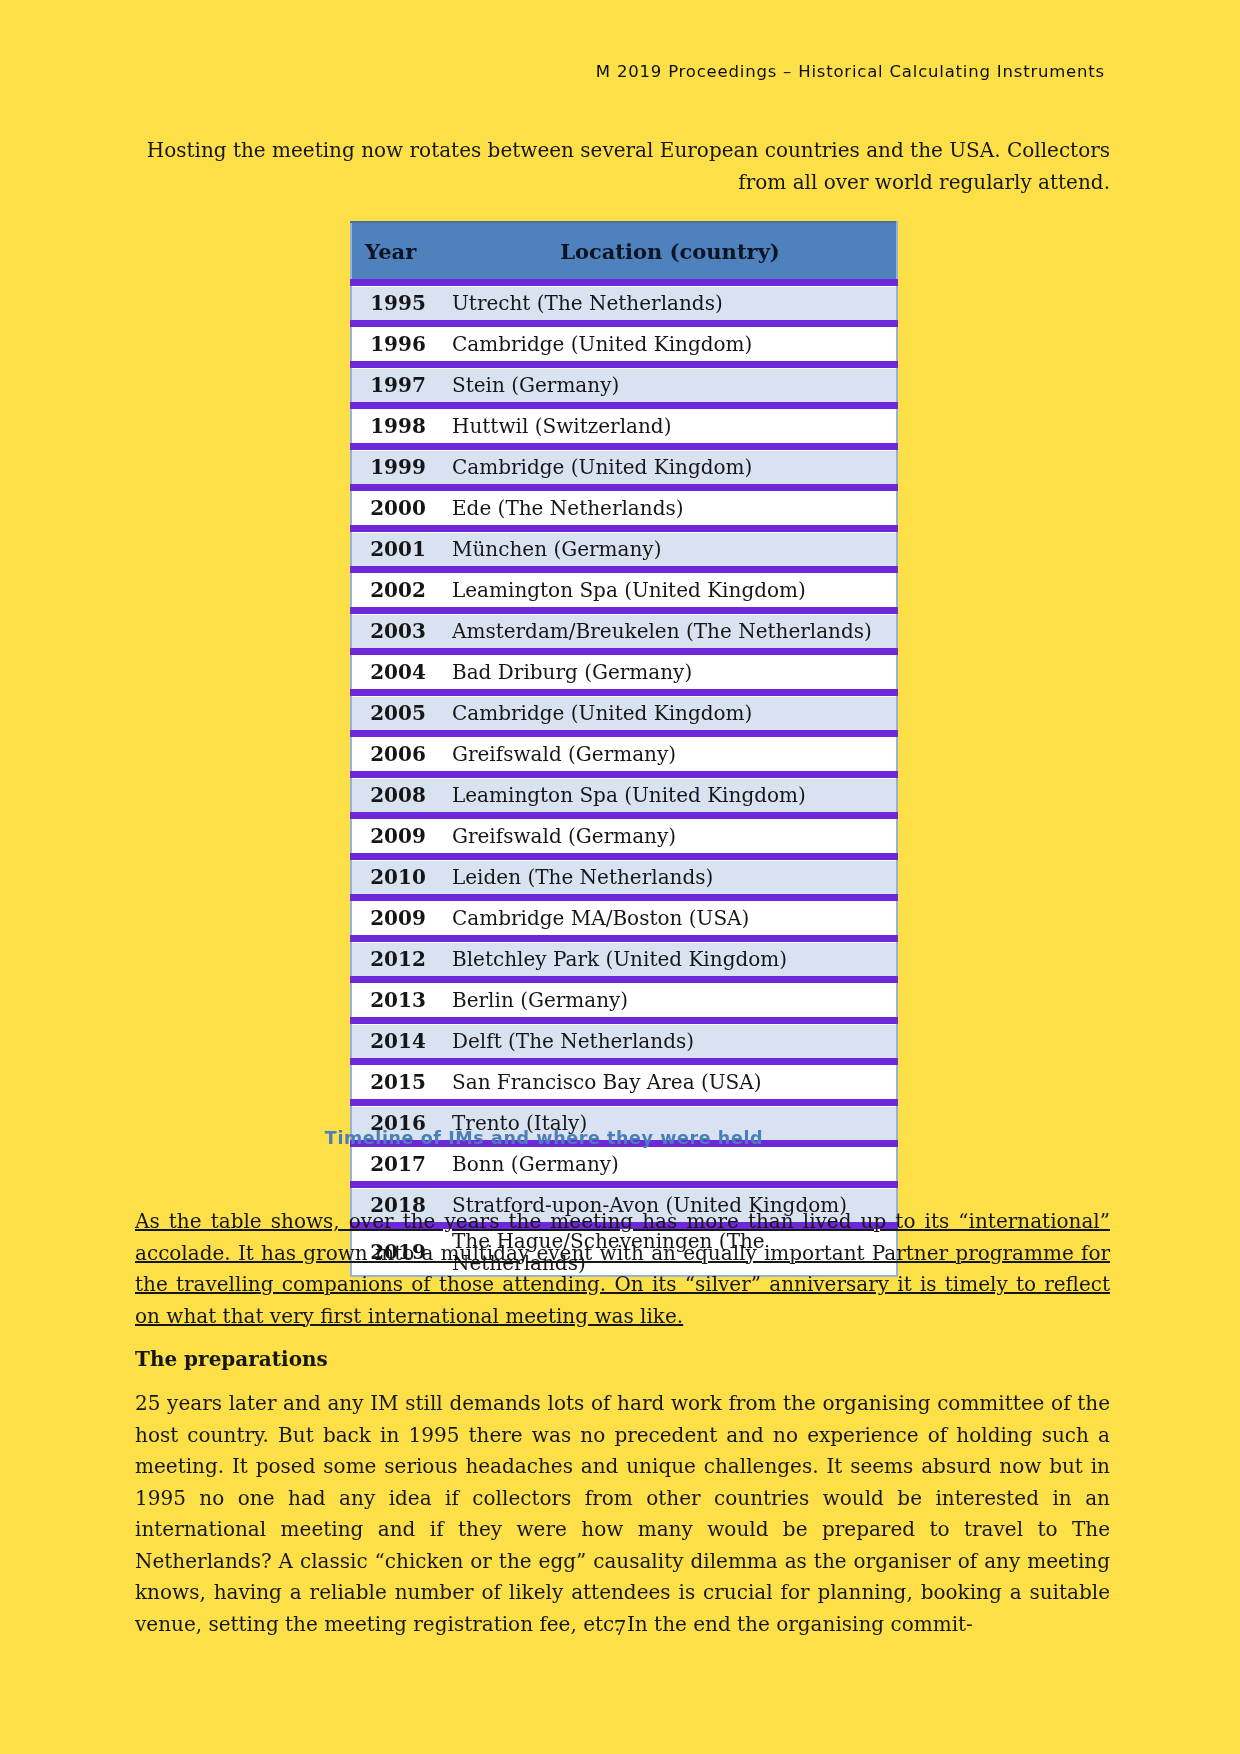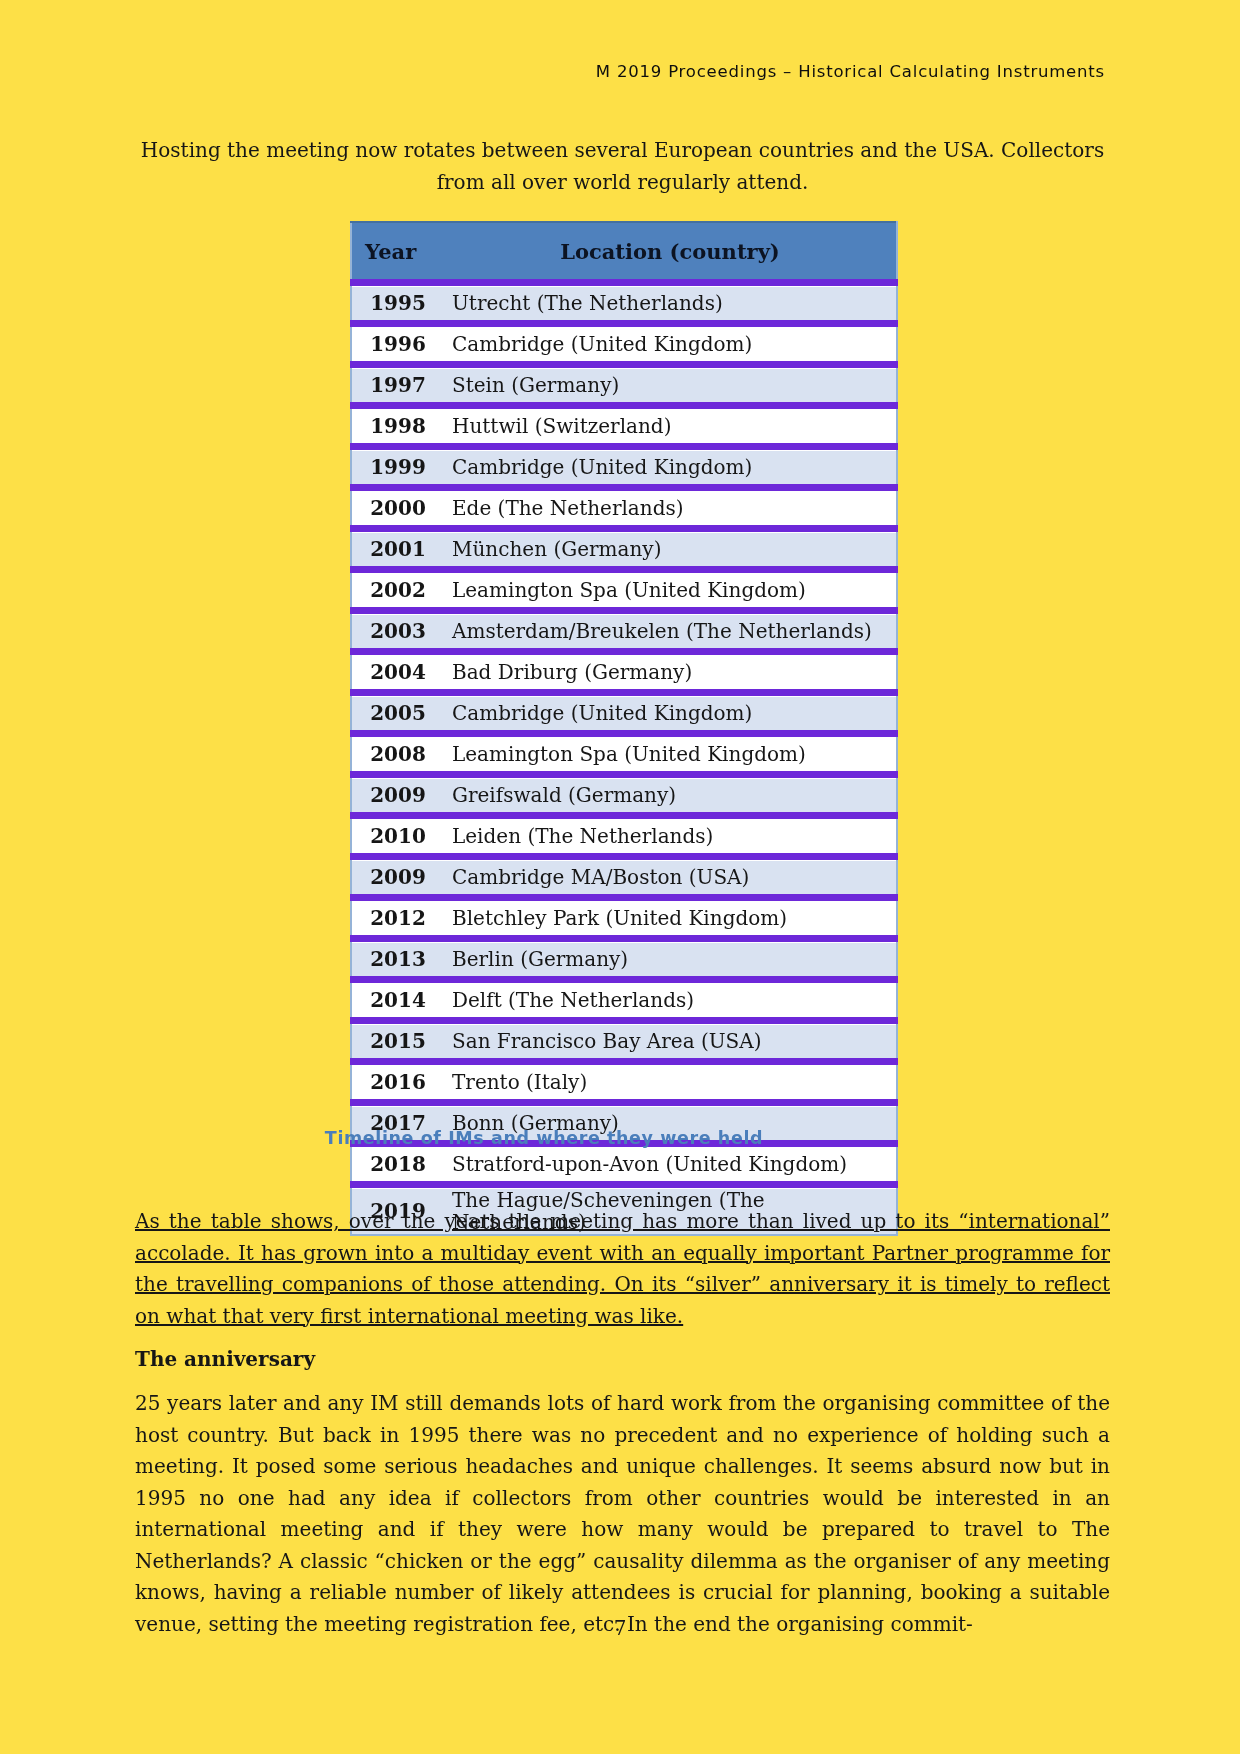--- a/index.html
+++ b/index.html
@@ -15,21 +15,21 @@
   .doc-header {
     position:absolute; top:62px; left:135px; width:970px;
     text-align:right;
     font-family:"DejaVu Sans", sans-serif;
     font-size:16.5px; letter-spacing:0.8px;
     color:#0e0e0e;
     white-space:nowrap;
   }
   .intro {
     position:absolute; top:114px; left:135px; width:975px;
-    font-size:20px; line-height:32px; text-align:center;
+    font-size:20px; line-height:32px; text-align:right;
   }
   .im-table {
     position:absolute; top:221px; left:350px; width:548px;
     border-collapse:collapse;
     border:2px solid var(--border, #95b3d7);
     border-top:2px solid #45709f;
   }
   .im-table thead th {
     background:var(--header-bg, #4f81bd);
     height:54px;
@@ -127,20 +127,24 @@
         </tr>
         <tr>
           <td class="year">2004</td>
           <td class="loc">Bad Driburg (Germany)</td>
         </tr>
         <tr>
           <td class="year">2005</td>
           <td class="loc">Cambridge (United Kingdom)</td>
         </tr>
         <tr>
+          <td class="year">2006</td>
+          <td class="loc">Greifswald (Germany)</td>
+        </tr>
+        <tr>
           <td class="year">2008</td>
           <td class="loc">Leamington Spa (United Kingdom)</td>
         </tr>
         <tr>
           <td class="year">2009</td>
           <td class="loc">Greifswald (Germany)</td>
         </tr>
         <tr>
           <td class="year">2010</td>
           <td class="loc">Leiden (The Netherlands)</td>
@@ -181,19 +185,19 @@
           <td class="year">2019</td>
           <td class="loc">The Hague/Scheveningen (The Netherlands)</td>
         </tr>
       </tbody>
   </table>
 
   <div class="table-caption">Timeline of IMs and where they were held</div>
 
   <p class="para para-after-table">As the table shows, over the years the meeting has more than lived up to its “international” accolade. It has grown into a multiday event with an equally important Partner programme for the travelling companions of those attending. On its “silver” anniversary it is timely to reflect on what that very first international meeting was like.</p>
 
-  <h2 class="section-heading">The anniversary</h2>
+  <h2 class="section-heading">The preparations</h2>
 
   <p class="para para-preparations">25 years later and any IM still demands lots of hard work from the organising committee of the host country. But back in 1995 there was no precedent and no experience of holding such a meeting. It posed some serious headaches and unique challenges. It seems absurd now but in 1995 no one had any idea if collectors from other countries would be interested in an international meeting and if they were how many would be prepared to travel to The Netherlands? A classic “chicken or the egg” causality dilemma as the organiser of any meeting knows, having a reliable number of likely attendees is crucial for planning, booking a suitable venue, setting the meeting registration fee, etc. In the end the organising commit-</p>
 
   <div class="page-number">7</div>
 
 </div>
 
 </body></html>

